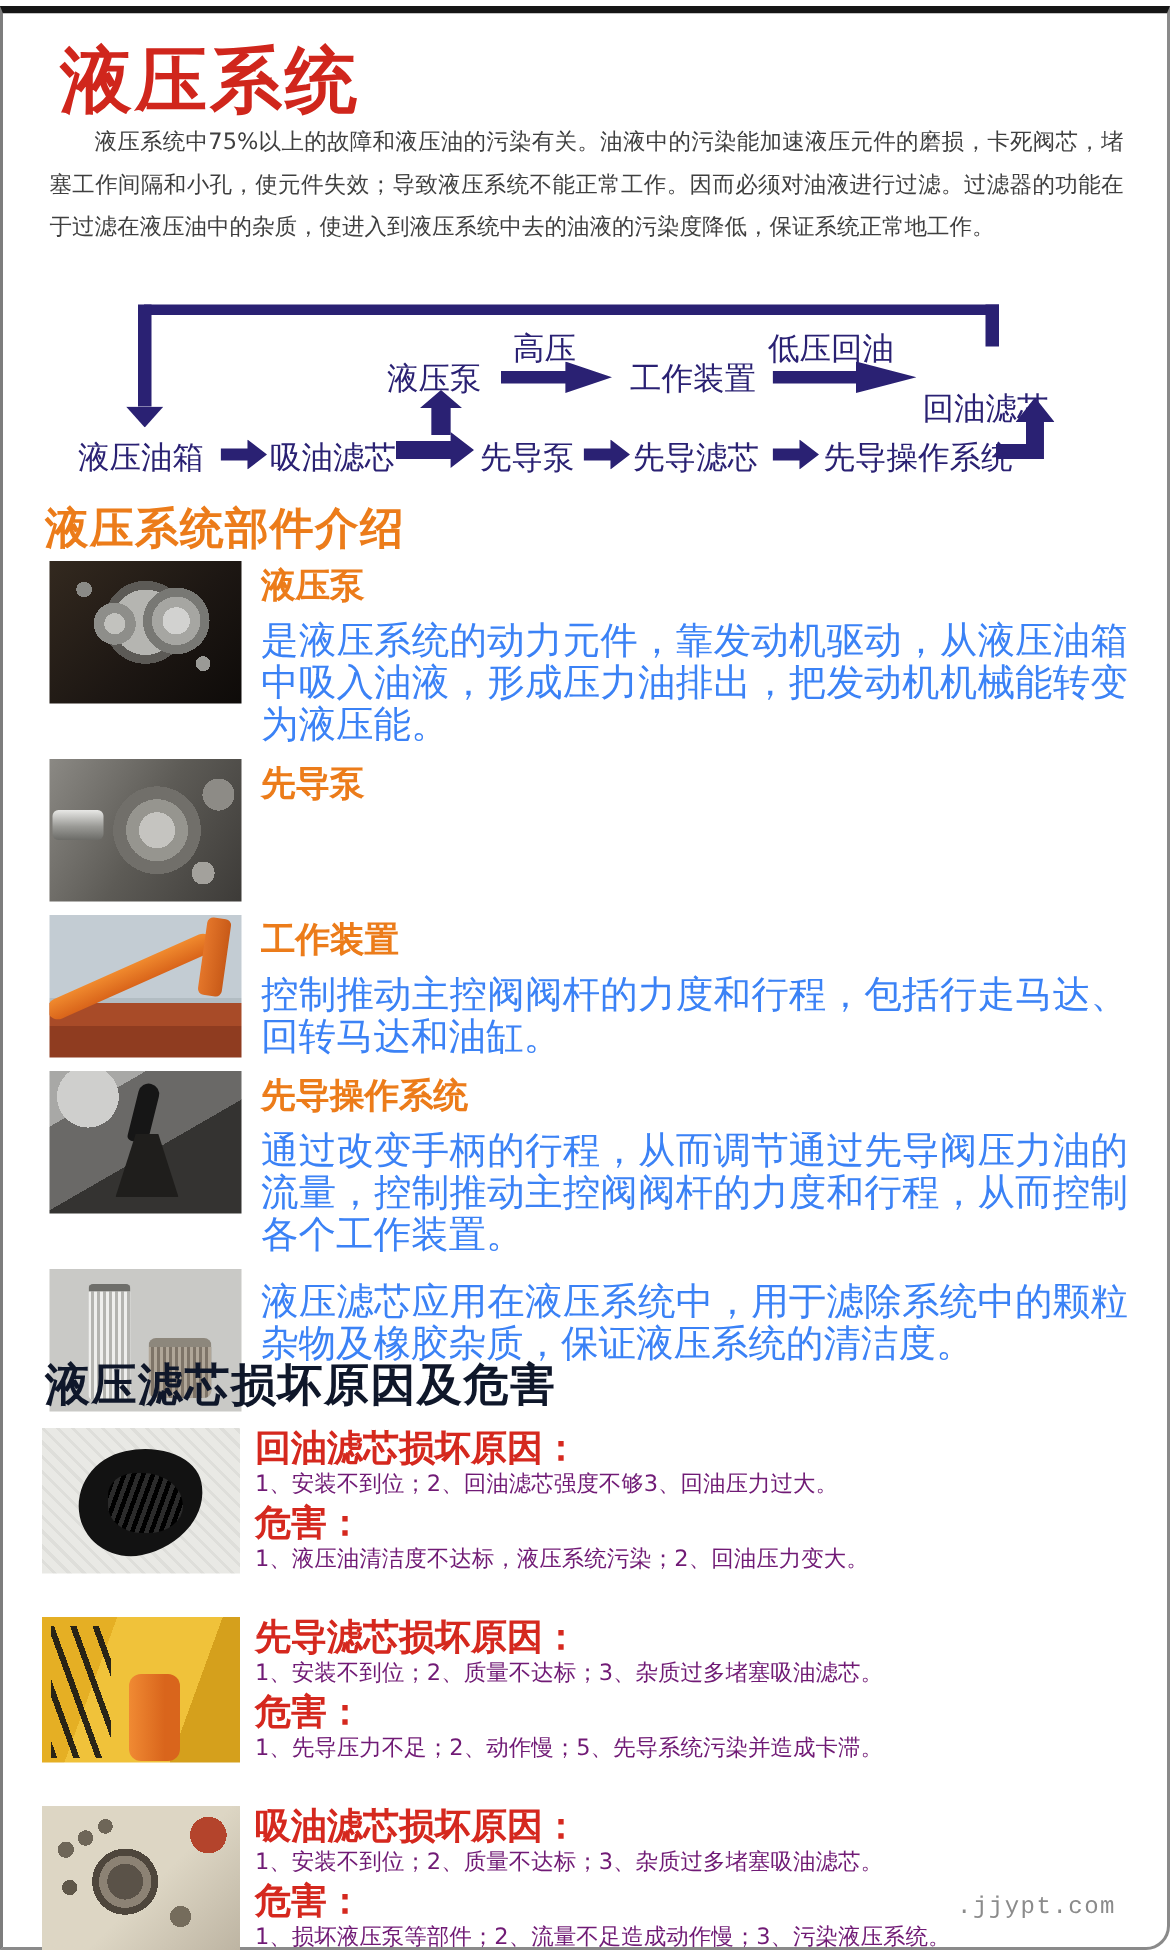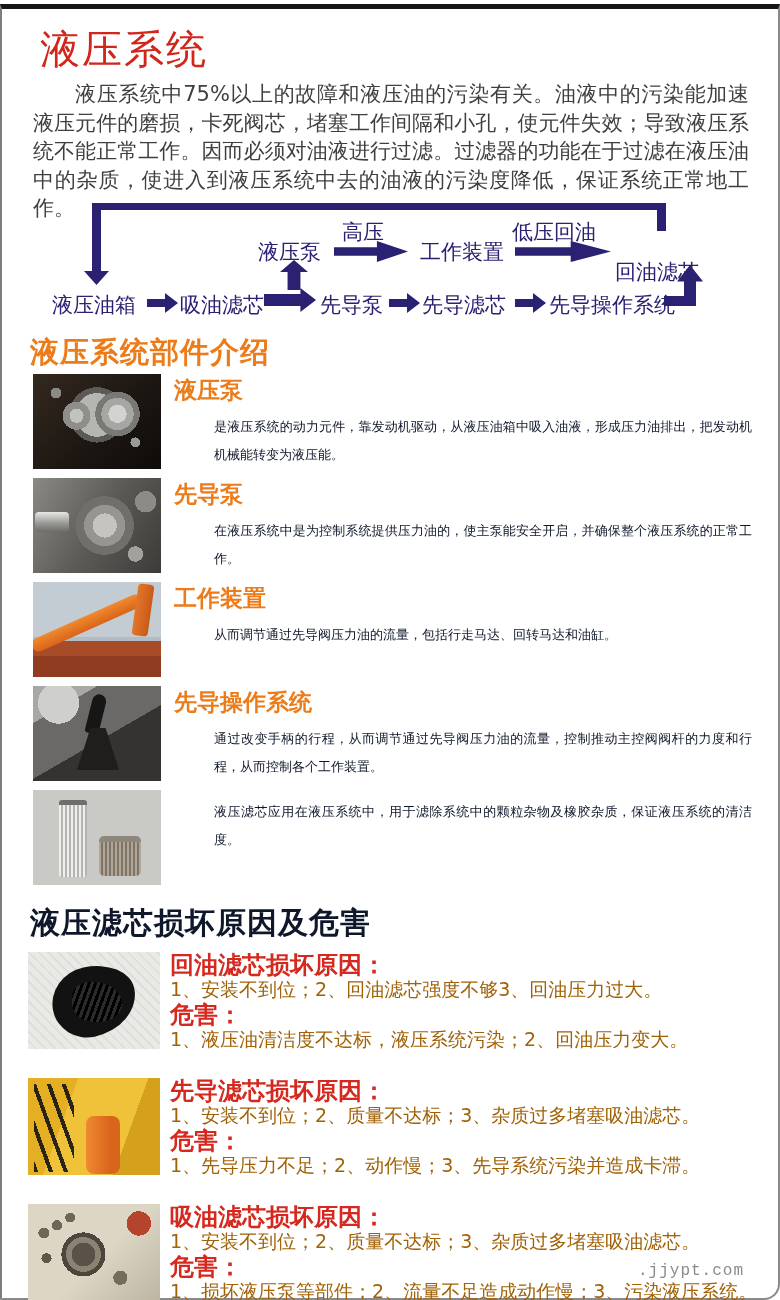--- a/index.html
+++ b/index.html
@@ -14,26 +14,26 @@
     position:absolute; left:0; top:4px; right:0; bottom:0;
     border-top:5px solid #161616;
     border-left:2px solid #7d7d7d;
     border-right:2px solid #8a8a8a;
     border-bottom:2px solid #8a8a8a;
     border-bottom-right-radius:16px;
     pointer-events:none;
   }
   .main-title {
     position:absolute; left:40px; top:22px;
-    font-size:40px; font-weight:400; letter-spacing:2px;
+    font-size:48px; font-weight:700; letter-spacing:2px;
     color:#d0261c;
   }
   .intro {
     position:absolute; left:33px; top:80px; width:716px;
-    font-size:21px; line-height:28.5px; color:#3f3f3f;
+    font-size:15px; line-height:28.5px; color:#3f3f3f;
     text-indent:2em; text-align:justify;
   }
   
   .diagram { position:absolute; left:0; top:195px; width:780px; height:140px; }
   .dg { position:absolute; color:#2a2173; font-size:21px; font-weight:500; white-space:nowrap; }
   .bar { position:absolute; background:#2a2173; }
   .ar-r { position:absolute; background:#2a2173;
     clip-path:polygon(0 30%, 58% 30%, 58% 0, 100% 50%, 58% 100%, 58% 70%, 0 70%); }
   .ar-r-big { position:absolute; background:#2a2173;
     clip-path:polygon(0 25%, 70% 25%, 70% 0, 100% 50%, 70% 100%, 70% 75%, 0 75%); }
@@ -49,28 +49,28 @@
   .sec2-heading {
     position:absolute; left:30px; top:903px;
     font-size:30px; font-weight:bold; color:#0f172a; letter-spacing:1px;
   }
   
   .components { position:absolute; left:33px; top:374px; width:730px; }
   .comp-row { display:flex; min-height:95px; margin-bottom:9px; }
   .photo { width:128px; height:95px; flex:none; margin-right:13px; position:relative; overflow:hidden; }
   .comp-text { padding-top:1px; width:578px; }
   .comp-title { font-size:23px; font-weight:bold; color:#ec7c1a; }
-  .comp-desc { margin-top:7px; font-size:13px; line-height:28px; color:#0f172a; text-align:justify;margin-left:40px; }
+  .comp-desc { margin-top:7px; font-size:25px; line-height:28px; color:#3b82f6; text-align:justify; }
   
   .damage-blocks { position:absolute; left:28px; top:952px; width:742px; }
   .dmg-block { display:flex; min-height:97px; margin-bottom:26px; }
   .dmg-photo { width:132px; height:97px; flex:none; margin-right:10px; position:relative; overflow:hidden; }
   .dmg-text { width:596px; padding-top:1px; }
   .dmg-title, .dmg-hzlabel { font-size:24px; font-weight:bold; color:#d5281e; line-height:24px; }
-  .dmg-line { font-size:19px; line-height:25px; color:#a16207; }
+  .dmg-line { font-size:15px; line-height:25px; color:#701a75; }
   .dmg-hzlabel { margin-top:1px; }
   .watermark {
     position:absolute; left:638px; top:1262px;
     font-family:Liberation Mono, monospace;
     font-size:16px; color:#8b8b8b; letter-spacing:1px;
   }
   
   .ph-pump { background:
     radial-gradient(circle at 66% 42%, #d2d2d0 0 9%, #a6a6a2 9% 16%, #787874 16% 22%, rgba(0,0,0,0) 22%),
     radial-gradient(circle at 34% 44%, #c2c2be 0 7%, #8e8e8a 7% 14%, rgba(0,0,0,0) 14%),
@@ -175,28 +175,27 @@
     <div class="photo ph-pump"></div>
     <div class="comp-text">
       <div class="comp-title">液压泵</div>
       <div class="comp-desc">是液压系统的动力元件，靠发动机驱动，从液压油箱中吸入油液，形成压力油排出，把发动机机械能转变为液压能。</div>
     </div>
   </div>
   <div class="comp-row">
     <div class="photo ph-pilot"></div>
     <div class="comp-text">
       <div class="comp-title">先导泵</div>
-      <div class="comp-desc">在液压系统中是为控制系统提供压力油的，使主泵能安全开启，并确保整个液压系统的正常工作。</div>
     </div>
   </div>
   <div class="comp-row">
     <div class="photo ph-excavator"></div>
     <div class="comp-text">
       <div class="comp-title">工作装置</div>
-      <div class="comp-desc">从而调节通过先导阀压力油的流量，包括行走马达、回转马达和油缸。</div>
+      <div class="comp-desc">控制推动主控阀阀杆的力度和行程，包括行走马达、回转马达和油缸。</div>
     </div>
   </div>
   <div class="comp-row">
     <div class="photo ph-joystick"></div>
     <div class="comp-text">
       <div class="comp-title">先导操作系统</div>
       <div class="comp-desc">通过改变手柄的行程，从而调节通过先导阀压力油的流量，控制推动主控阀阀杆的力度和行程，从而控制各个工作装置。</div>
     </div>
   </div>
   <div class="comp-row">
@@ -218,21 +217,21 @@
       <div class="dmg-hzlabel">危害：</div>
       <div class="dmg-line">1、液压油清洁度不达标，液压系统污染；2、回油压力变大。</div>
     </div>
   </div>
   <div class="dmg-block">
     <div class="dmg-photo ph-piltdmg"></div>
     <div class="dmg-text">
       <div class="dmg-title">先导滤芯损坏原因：</div>
       <div class="dmg-line">1、安装不到位；2、质量不达标；3、杂质过多堵塞吸油滤芯。</div>
       <div class="dmg-hzlabel">危害：</div>
-      <div class="dmg-line">1、先导压力不足；2、动作慢；3、先导系统污染并造成卡滞。</div>
+      <div class="dmg-line">1、先导压力不足；2、动作慢；5、先导系统污染并造成卡滞。</div>
     </div>
   </div>
   <div class="dmg-block">
     <div class="dmg-photo ph-sucdmg"></div>
     <div class="dmg-text">
       <div class="dmg-title">吸油滤芯损坏原因：</div>
       <div class="dmg-line">1、安装不到位；2、质量不达标；3、杂质过多堵塞吸油滤芯。</div>
       <div class="dmg-hzlabel">危害：</div>
       <div class="dmg-line">1、损坏液压泵等部件；2、流量不足造成动作慢；3、污染液压系统。</div>
     </div>

